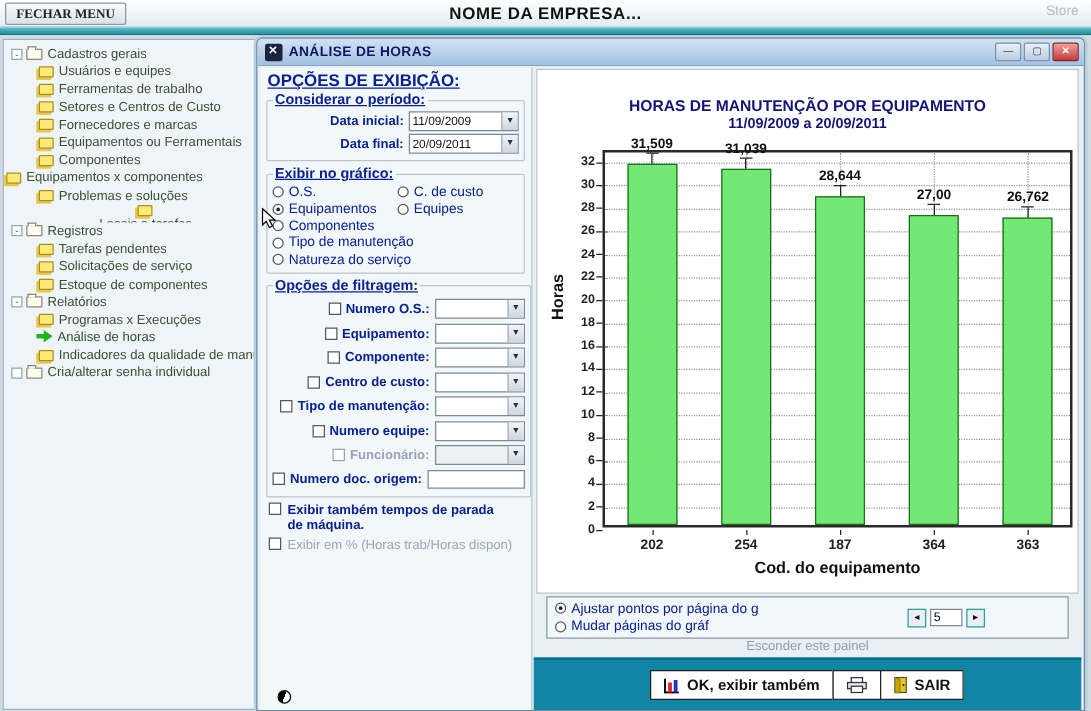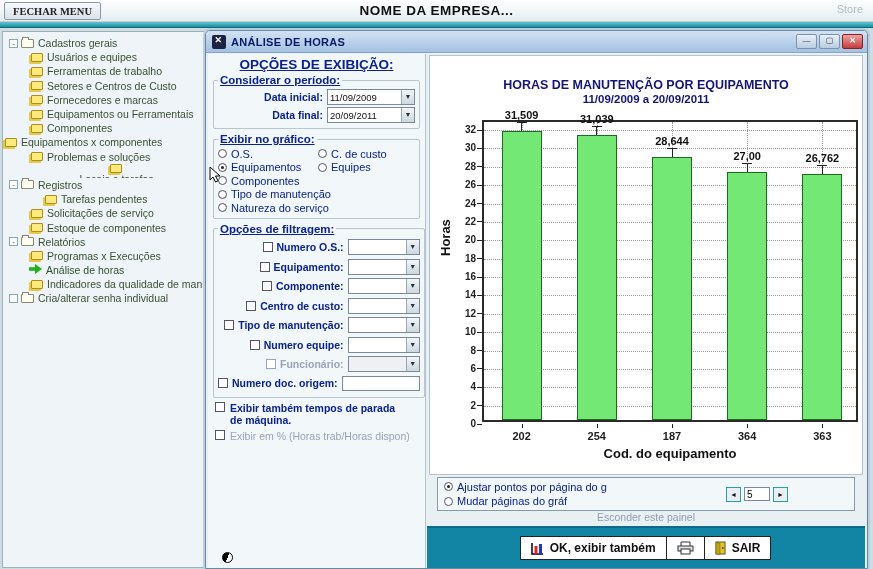--- a/index.html
+++ b/index.html
@@ -49,21 +49,21 @@
   .winbtns { display:flex; gap:2px; }
   .winbtn { width:21px; height:15px; border:1px solid #7a94ac; border-radius:2px;
     background:linear-gradient(#eaf0f7,#b9cce0); font-size:8px; line-height:12px; text-align:center; color:#335; }
   .winbtn.close { background:linear-gradient(#f0a0a0,#c43c3c); border-color:#8a2020; color:#fff;
     font-weight:bold; }
 
   
   .opts { position:absolute; left:2px; top:23px; width:218px; bottom:0;
     background:#f2f7fa; border-right:1px solid #b5c5cf; overflow:hidden; color:#0b2191; }
   .opts-heading { margin:3px 6px 2px; font-size:13.5px; font-weight:bold; color:#0b2191;
-    text-decoration:underline;text-align:center; }
+    text-decoration:underline; }
   fieldset { margin:0 5px 4px; border:1px solid #b9c6ce; border-radius:2px; padding:1px 4px 3px; }
   legend { font-weight:bold; text-decoration:underline; font-size:11.5px; color:#0b2191; padding:0 2px; }
   .row { display:flex; justify-content:flex-end; align-items:center; gap:4px; margin:2px 0; }
   .row label { font-weight:bold; font-size:10.5px; }
   .ddl { display:flex; width:88px; height:16px; border:1px solid #7a8a96; background:#fff; }
   .ddl .val { flex:1; font-size:9.5px; color:#111; padding:2px 2px 0; white-space:nowrap; overflow:hidden; }
   .ddl .arrow { width:13px; background:linear-gradient(#f2f5f8,#cdd7de); border-left:1px solid #9aa8b2;
     font-size:7px; line-height:14px; text-align:center; color:#234; }
   .radio-grid { display:grid; grid-template-columns:98px 1fr; gap:0 2px; padding-top:1px; }
   .radio-item { display:flex; align-items:center; gap:4px; height:13.5px; }
@@ -174,21 +174,21 @@
     </div>
     <div class="tree-row" style="padding-left: 26px; flex-direction: column;">
       <span class="ico ico-docs"></span>
       <span class="lbl">Locais e tarefas</span>
     </div>
     <div class="tree-row" style="padding-left: 6px;">
       <span class="expander">-</span>
       <span class="ico ico-folder"></span>
       <span class="lbl">Registros</span>
     </div>
-    <div class="tree-row" style="padding-left: 40px;">
+    <div class="tree-row" style="padding-left: 26px;">
       <span class="ico ico-docs"></span>
       <span class="lbl">Tarefas pendentes</span>
     </div>
     <div class="tree-row" style="padding-left: 26px;">
       <span class="ico ico-docs"></span>
       <span class="lbl">Solicitações de serviço</span>
     </div>
     <div class="tree-row" style="padding-left: 26px;">
       <span class="ico ico-docs"></span>
       <span class="lbl">Estoque de componentes</span>

